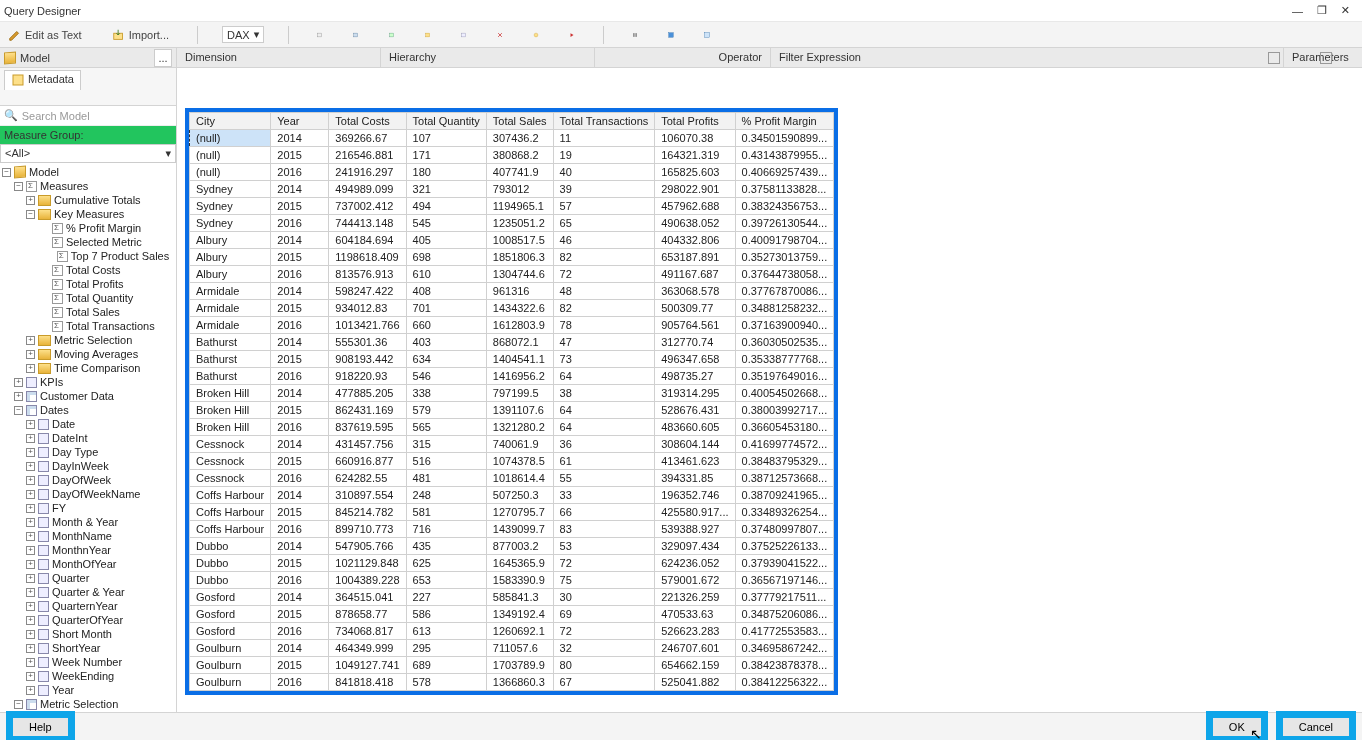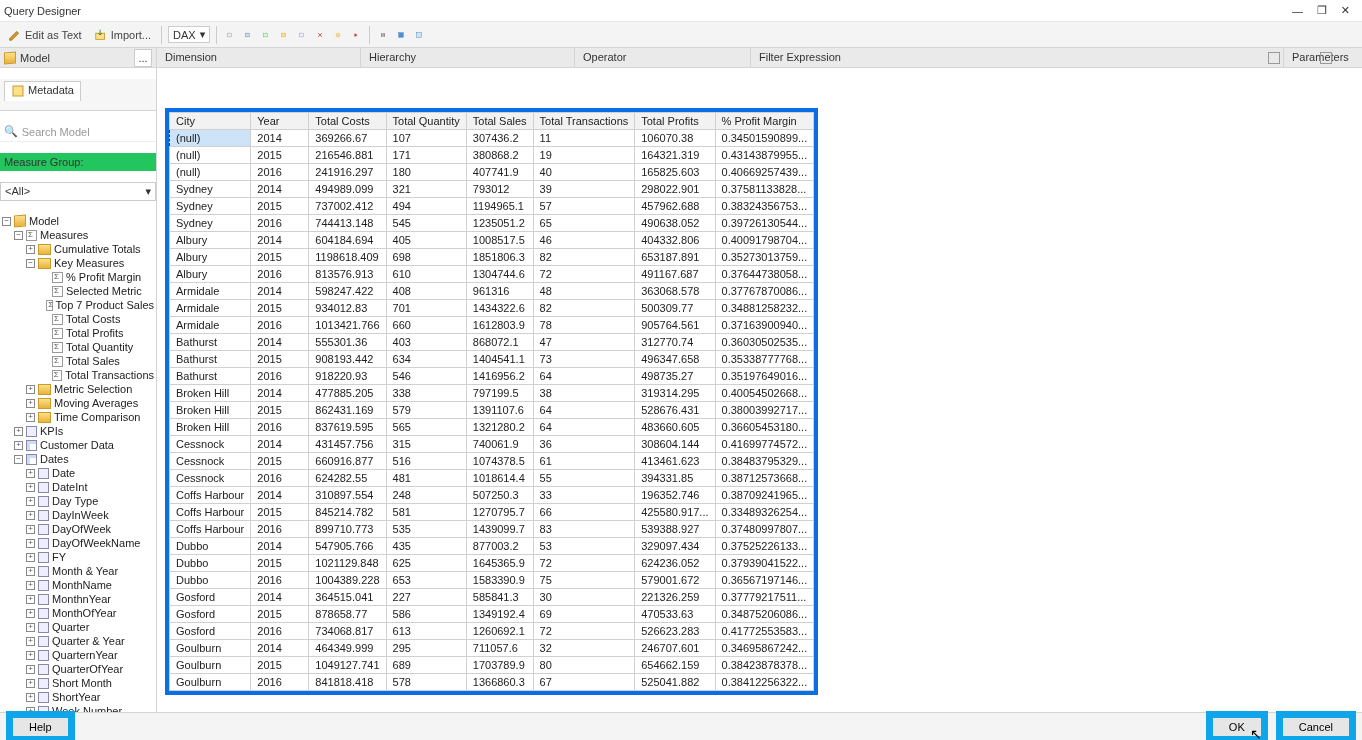--- a/index.html
+++ b/index.html
@@ -2,28 +2,28 @@
 <html><head>
 <meta charset="utf-8">
 <style>
 * { margin: 0; padding: 0; box-sizing: border-box; font-family: "Segoe UI", Tahoma, sans-serif; font-size: 11px; }
 body { background: #fff; width: 1362px; height: 740px; overflow: hidden; position: relative; color: #333; }
 
 .title-bar { height: 22px; display: flex; align-items: center; padding: 0 4px; justify-content: space-between; border-bottom: 1px solid #e8e8e8; }
 .title-bar .title { font-size: 11px; color: #333; }
 .window-ctrls { display: flex; gap: 14px; padding-right: 8px; align-items: center; color: #333; }
 
-.toolbar { height: 26px; display: flex; align-items: center; gap: 4px; padding: 0 4px; border-bottom: 1px solid #d4d4d4; background: #f4f4f4; }
+.toolbar { height: 26px; display: flex; align-items: center; gap: 22px; padding: 0 4px; border-bottom: 1px solid #d4d4d4; background: #f4f4f4; }
 .tb-btn { display: flex; align-items: center; gap: 3px; padding: 2px 4px; cursor: pointer; color: #444; }
 .tb-sep { width: 1px; height: 18px; background: #ccc; margin: 0 2px; }
 .dax-dd { display: flex; align-items: center; border: 1px solid #ccc; padding: 1px 4px; background: #fff; gap: 4px; }
 
 .main { display: flex; height: calc(100% - 22px - 26px - 28px); }
 
-.left-panel { width: 157px; display: flex; flex-direction: column; border-right: 1px solid #d4d4d4; gap: 11px; }
+.left-panel { width: 177px; display: flex; flex-direction: column; border-right: 1px solid #d4d4d4; }
 .panel-hdr { height: 20px; display: flex; align-items: center; background: #eaeaea; border-bottom: 1px solid #d4d4d4; padding: 0 4px; gap: 4px; }
 .meta-tab { height: 20px; border-bottom: 1px solid #d4d4d4; padding: 2px 6px; background: #fff; display: inline-block; border: 1px solid #ccc; border-bottom: none; margin: 2px 0 0 4px; }
 .search-row { height: 20px; display: flex; align-items: center; padding: 0 4px; border-bottom: 1px solid #eee; color: #999; gap: 4px; }
 .mg-label { padding: 3px 4px; color: #333; background: #22c55e; }
 .mg-select { display: flex; justify-content: space-between; padding: 2px 4px; border: 1px solid #ccc; margin: 0; background: #fff; }
 
 .tree { flex: 1; overflow-y: auto; overflow-x: hidden; padding: 2px 0; }
 .tn { display: flex; align-items: center; gap: 3px; padding: 1px 2px; white-space: nowrap; cursor: pointer; }
 .tn .exp { width: 9px; height: 9px; border: 1px solid #888; display: flex; align-items: center; justify-content: center; font-size: 8px; line-height: 1; color: #555; }
 .tn .lbl { color: #222; }
@@ -31,21 +31,21 @@
 .cube-ico { width: 12px; height: 12px; background: linear-gradient(#ffe08a,#e8b33a); border: 1px solid #c99b2a; transform: skewY(-4deg); }
 .calc-ico { width: 11px; height: 11px; background: #fff; border: 1px solid #999; position: relative; }
 .calc-ico::after { content:"Σ"; position:absolute; font-size:8px; left:1px; top:-1px; color:#555;}
 .dim-ico { width: 11px; height: 11px; background: #eef; border: 1px solid #88a; }
 .tbl-ico { width: 11px; height: 11px; background: #fff; border: 1px solid #88a; box-shadow: inset 0 3px 0 #cde, inset 3px 0 0 #cde; }
 
 .right-panel { flex: 1; display: flex; flex-direction: column; }
 
 .dim-hdr { display: flex; height: 20px; background: #eaeaea; border-bottom: 1px solid #d4d4d4; }
 .dim-hdr div { padding: 3px 8px; border-right: 1px solid #d4d4d4; color: #333; }
-.dim-hdr .c1 { width: 204px; } .dim-hdr .c2 { width: 214px; } .dim-hdr .c3 { width: 176px; } .dim-hdr .c4 { flex:1; } .dim-hdr .c5 { width: 78px; border-right:none; }
+.dim-hdr .c1 { width: 204px; } .dim-hdr .c2 { width: 214px; } .dim-hdr .c3 { width: 176px; text-align: right; } .dim-hdr .c4 { flex:1; } .dim-hdr .c5 { width: 78px; border-right:none; }
 
 .dim-row { display: flex; height: 22px; align-items:center; margin: 2px 0 0 4px; }
 .dim-sel { width: 198px; border: 1px dashed #888; padding: 2px 6px; color: #666; }
 .chk { width: 12px; height: 12px; border: 1px solid #999; margin: auto; }
 .chk-wrap { position: absolute; right: 30px; top: 52px; display: flex; gap: 40px; }
 
 .results-wrap { flex: 1; padding: 40px 8px 8px 8px; overflow: auto; }
 .results-border { border: 4px solid #0a6ee6; display: inline-block; }
 .results { border-collapse: collapse; }
 .results th, .results td { text-align: left; padding: 2px 6px; font-size: 11px; height: 16px; border: 1px solid #d0d0d0; color: #222; white-space: nowrap; }
@@ -132,21 +132,21 @@
 </div>
 
 <div class="main">
 
   <div class="left-panel">
     <div class="panel-hdr">
       <span class="cube-ico"></span>
       <span>Model</span>
       <span style="margin-left:auto" class="model-btn">...</span>
     </div>
-    <div style="background:#f6f6f6; border-bottom:1px solid #d4d4d4; padding-bottom:9px;">
+    <div style="background:#f6f6f6; border-bottom:1px solid #d4d4d4; padding-bottom:15px;">
       <span class="meta-tab">
         <span class="sico" style="vertical-align:middle"><svg viewBox="0 0 14 14">
               <rect x="2" y="2" width="10" height="10" fill="#fde08a" stroke="#c99b2a"></rect>
             </svg></span>
         <span>Metadata</span>
       </span>
     </div>
     <div class="search-row">
       <span>🔍</span>
       <span>Search Model</span>
@@ -181,21 +181,21 @@
         <div class="tn" style="padding-left: 38px;">
           <span style="width: 11px;"></span>
           <span class="calc-ico"></span>
           <span class="lbl">% Profit Margin</span>
         </div>
         <div class="tn" style="padding-left: 38px;">
           <span style="width: 11px;"></span>
           <span class="calc-ico"></span>
           <span class="lbl">Selected Metric</span>
         </div>
-        <div class="tn" style="padding-left: 38px;">
+        <div class="tn" style="padding-left: 38px; justify-content: center;">
           <span style="width: 11px;"></span>
           <span class="calc-ico"></span>
           <span class="lbl">Top 7 Product Sales</span>
         </div>
         <div class="tn" style="padding-left: 38px;">
           <span style="width: 11px;"></span>
           <span class="calc-ico"></span>
           <span class="lbl">Total Costs</span>
         </div>
         <div class="tn" style="padding-left: 38px;">
@@ -618,21 +618,21 @@
                 <td>581</td>
                 <td>1270795.7</td>
                 <td>66</td>
                 <td>425580.917...</td>
                 <td>0.33489326254...</td>
               </tr>
               <tr>
                 <td>Coffs Harbour</td>
                 <td>2016</td>
                 <td>899710.773</td>
-                <td>535</td>
+                <td>716</td>
                 <td>1439099.7</td>
                 <td>83</td>
                 <td>539388.927</td>
                 <td>0.37480997807...</td>
               </tr>
               <tr>
                 <td>Dubbo</td>
                 <td>2014</td>
                 <td>547905.766</td>
                 <td>435</td>

